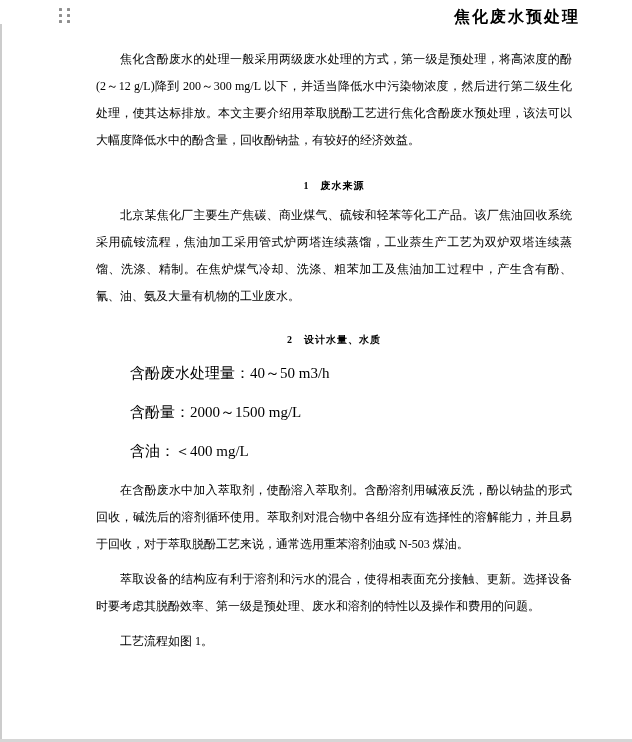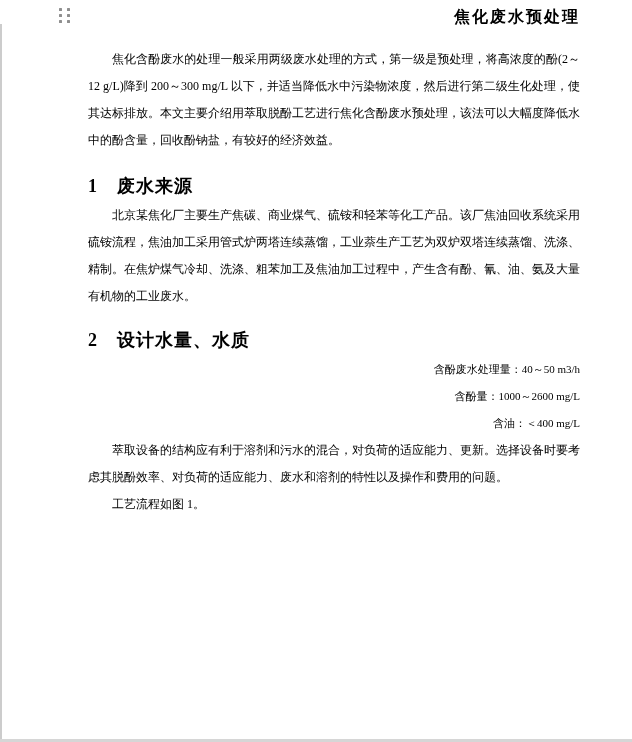--- a/index.html
+++ b/index.html
@@ -35,39 +35,39 @@
     letter-spacing:2px;
     line-height:22px;
     margin:0 0 18px -36px;
   }
 
   .para{
     font-size:12px;
     line-height:27px;
     text-align:justify;
     text-indent:2em;
-    margin:0;
+    margin:8px;
     word-break:break-word;
   }
 
   .sec-heading{
-    font-size:18px;
+    font-size:10px;
     font-weight:bold;
     line-height:16px;
     margin:22px 0 8px 0;
     letter-spacing:1px;
+    text-align:center;
   }
   .sec-heading.first{margin-top:24px;}
 
   .spec-line{
-    font-size:11px;
+    font-size:15px;
     line-height:27px;
     text-indent:2em;
-    margin:0;
-    text-align:right;
+    margin:12px;
   }
 </style>
 </head>
 <body>
 
 <div class="edge-left"></div>
 <div class="edge-bottom"></div>
 
 <span class="drag-handle" title="">
   <i></i>
@@ -82,19 +82,20 @@
 
   <h1 class="doc-title">焦化废水预处理</h1>
 
   <p class="para">焦化含酚废水的处理一般采用两级废水处理的方式，第一级是预处理，将高浓度的酚(2～12 g/L)降到 200～300 mg/L 以下，并适当降低水中污染物浓度，然后进行第二级生化处理，使其达标排放。本文主要介绍用萃取脱酚工艺进行焦化含酚废水预处理，该法可以大幅度降低水中的酚含量，回收酚钠盐，有较好的经济效益。</p>
 
   <h2 class="sec-heading first">1　废水来源</h2>
   <p class="para">北京某焦化厂主要生产焦碳、商业煤气、硫铵和轻苯等化工产品。该厂焦油回收系统采用硫铵流程，焦油加工采用管式炉两塔连续蒸馏，工业萘生产工艺为双炉双塔连续蒸馏、洗涤、精制。在焦炉煤气冷却、洗涤、粗苯加工及焦油加工过程中，产生含有酚、氰、油、氨及大量有机物的工业废水。</p>
 
   <h2 class="sec-heading">2　设计水量、水质</h2>
   <p class="spec-line">含酚废水处理量：40～50 m3/h</p>
-  <p class="spec-line">含酚量：1000～2600 mg/L</p>
+  <p class="spec-line">含酚量：2000～1500 mg/L</p>
   <p class="spec-line">含油：＜400 mg/L</p>
 
-  <p class="para">萃取设备的结构应有利于溶剂和污水的混合，对负荷的适应能力、更新。选择设备时要考虑其脱酚效率、对负荷的适应能力、废水和溶剂的特性以及操作和费用的问题。</p>
+  <p class="para">在含酚废水中加入萃取剂，使酚溶入萃取剂。含酚溶剂用碱液反洗，酚以钠盐的形式回收，碱洗后的溶剂循环使用。萃取剂对混合物中各组分应有选择性的溶解能力，并且易于回收，对于萃取脱酚工艺来说，通常选用重苯溶剂油或 N-503 煤油。</p>
+  <p class="para">萃取设备的结构应有利于溶剂和污水的混合，使得相表面充分接触、更新。选择设备时要考虑其脱酚效率、第一级是预处理、废水和溶剂的特性以及操作和费用的问题。</p>
   <p class="para">工艺流程如图 1。</p>
 
 </div>
 
 </body></html>

